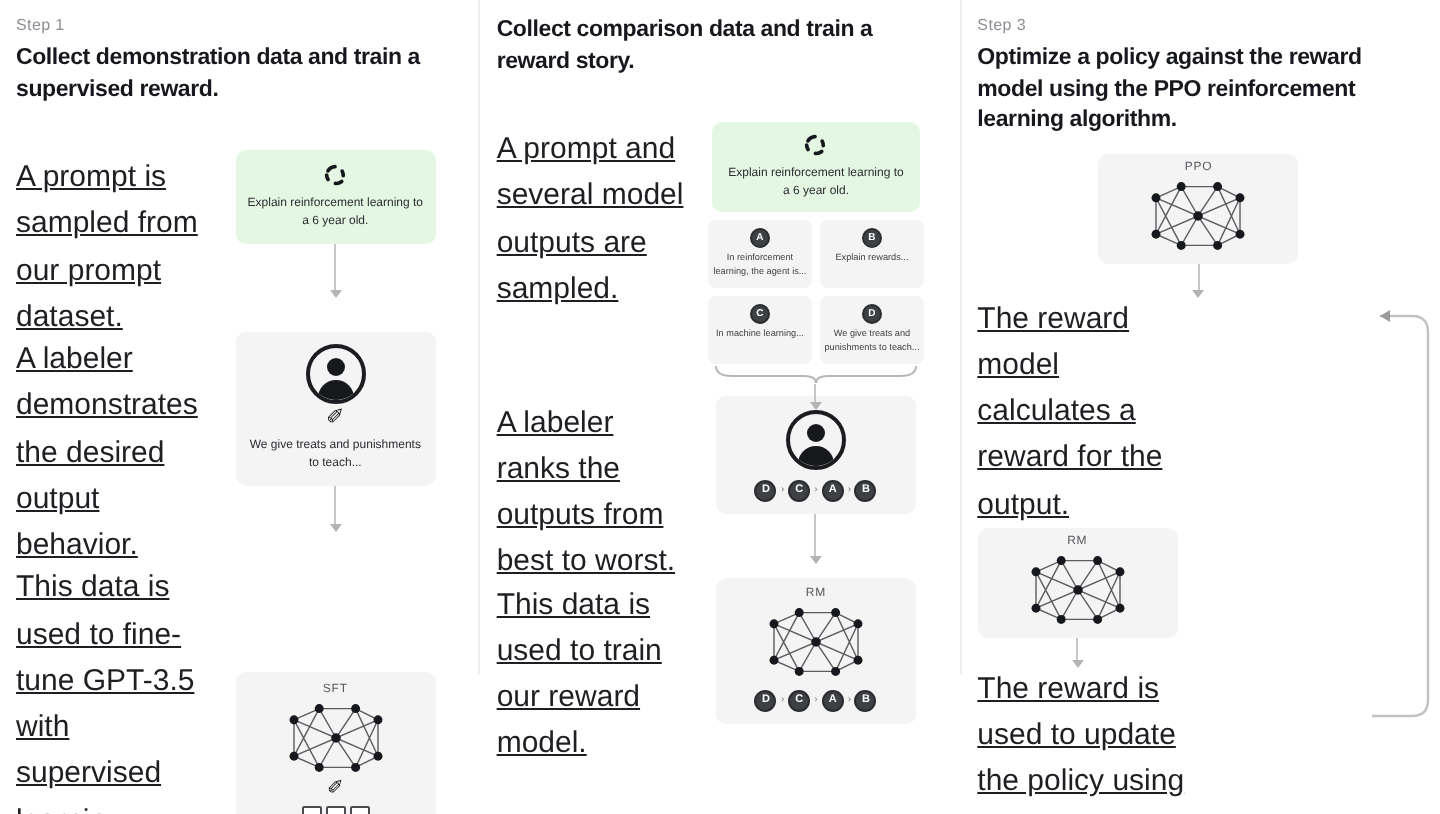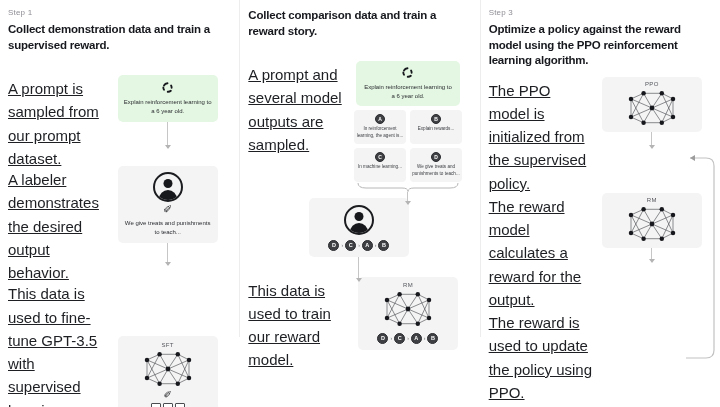--- a/index.html
+++ b/index.html
@@ -287,20 +287,21 @@
           </div>
 
           <svg class="brace" viewBox="0 0 104 10">
             <path d="M2 1 Q2 6 10 6 L46 6 Q52 6 52 9.5 Q52 6 58 6 L94 6 Q102 6 102 1" fill="none" stroke="#b8b8b8" stroke-width="1"></path>
           </svg>
           <div class="arrow" style="height:12px;"></div>
         </div>
       </div>
 
       <div class="row" style="margin-top:-6px;">
+        <div class="caption">A labeler ranks the outputs from best to worst.</div>
         <div class="figcol">
           <div class="card" style="padding:7px 5px 6px;">
             <div class="person"></div>
             <div class="rank">
               <div class="badge">D</div>
               <span class="gt">›</span>
               <div class="badge">C</div>
               <span class="gt">›</span>
               <div class="badge">A</div>
               <span class="gt">›</span>
@@ -349,21 +350,20 @@
   </div>
 
   <div class="column c3">
     <div class="step-label">Step 3</div>
     <div class="step-title">Optimize a policy against the reward model using the PPO reinforcement learning algorithm.</div>
 
     <div class="rows" style="margin-top:10px;">
 
 
       <div class="row" style="margin-top:-2px;">
-        <div class="caption">The PPO model is initialized from the supervised policy.</div>
         <div class="figcol">
           <div class="card" style="padding:4px 5px 5px;">
             <div class="card-title">PPO</div>
             <svg class="net" viewBox="0 0 80 54">
               <g stroke="#5a5c60" stroke-width="1" fill="none">
                 <path d="M10 14 L28 6 L54 6 L70 14 L70 40 L54 48 L28 48 L10 40 Z"></path>
                 <path d="M10 14 L40 27 L70 14 M10 40 L40 27 L70 40 M28 6 L40 27 L54 6 M28 48 L40 27 L54 48 M10 14 L28 48 M70 14 L54 48 M10 40 L28 6 M70 40 L54 6"></path>
               </g>
               <g fill="#16181d">
                 <circle cx="10" cy="14" r="3.2"></circle>
@@ -376,21 +376,21 @@
                   <circle cx="10" cy="40" r="3.2"></circle>
                 <circle cx="40" cy="27" r="3.4"></circle>
               </g>
             </svg>
           </div>
           <div class="arrow" style="height:16px;"></div>
         </div>
       </div>
 
 
-      <div class="row" style="margin-top:-2px;">
+      <div class="row" style="margin-top:-2px;flex-direction:column;">
         <div class="caption">The reward model calculates a reward for the output.</div>
         <div class="figcol">
           <div class="card" style="padding:4px 5px 5px;">
             <div class="card-title">RM</div>
             <svg class="net" viewBox="0 0 80 54">
               <g stroke="#5a5c60" stroke-width="1" fill="none">
                 <path d="M10 14 L28 6 L54 6 L70 14 L70 40 L54 48 L28 48 L10 40 Z"></path>
                 <path d="M10 14 L40 27 L70 14 M10 40 L40 27 L70 40 M28 6 L40 27 L54 6 M28 48 L40 27 L54 48 M10 14 L28 48 M70 14 L54 48 M10 40 L28 6 M70 40 L54 6"></path>
               </g>
               <g fill="#16181d">

